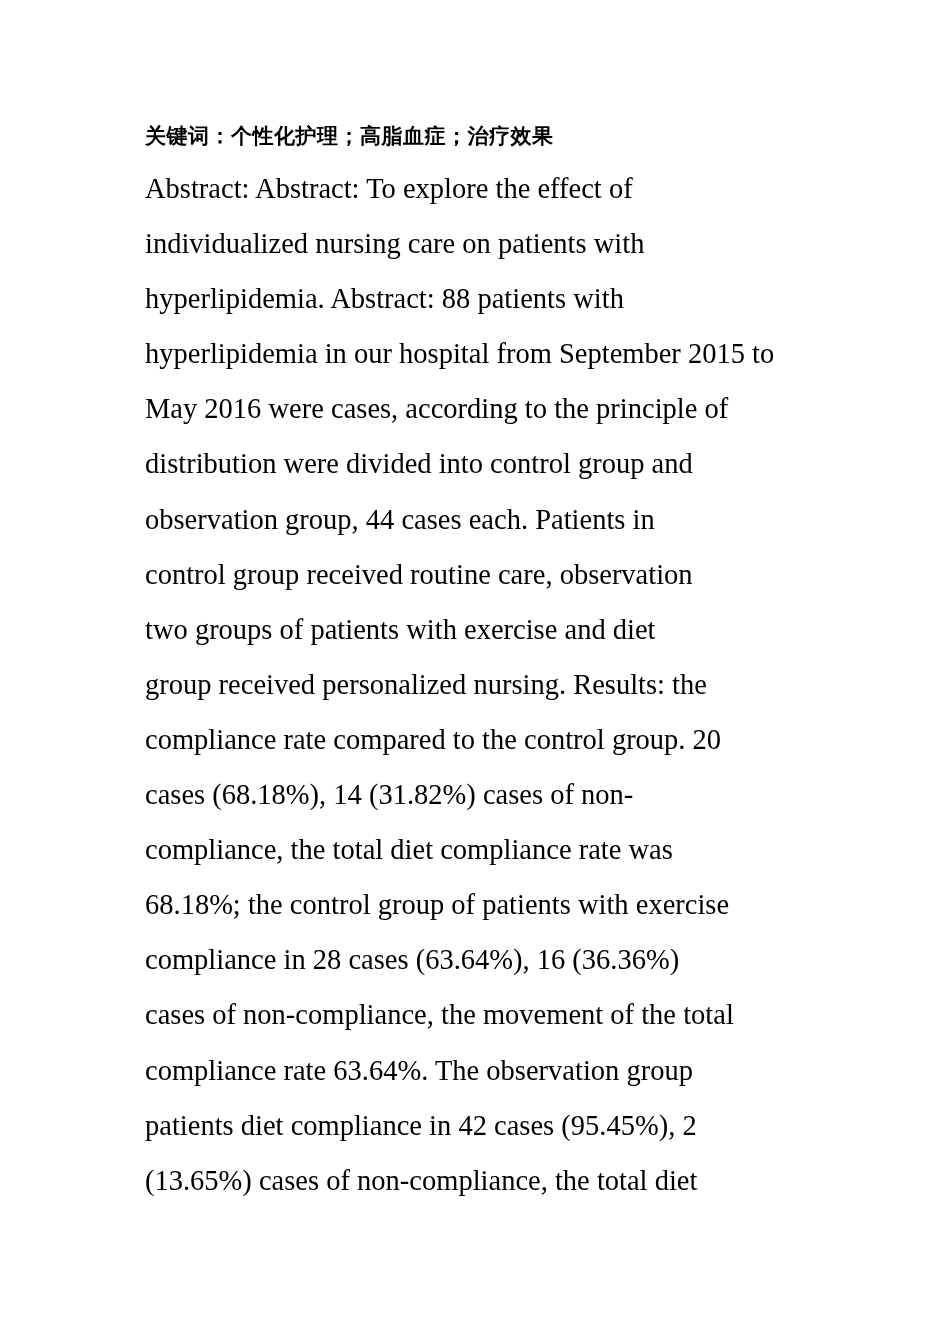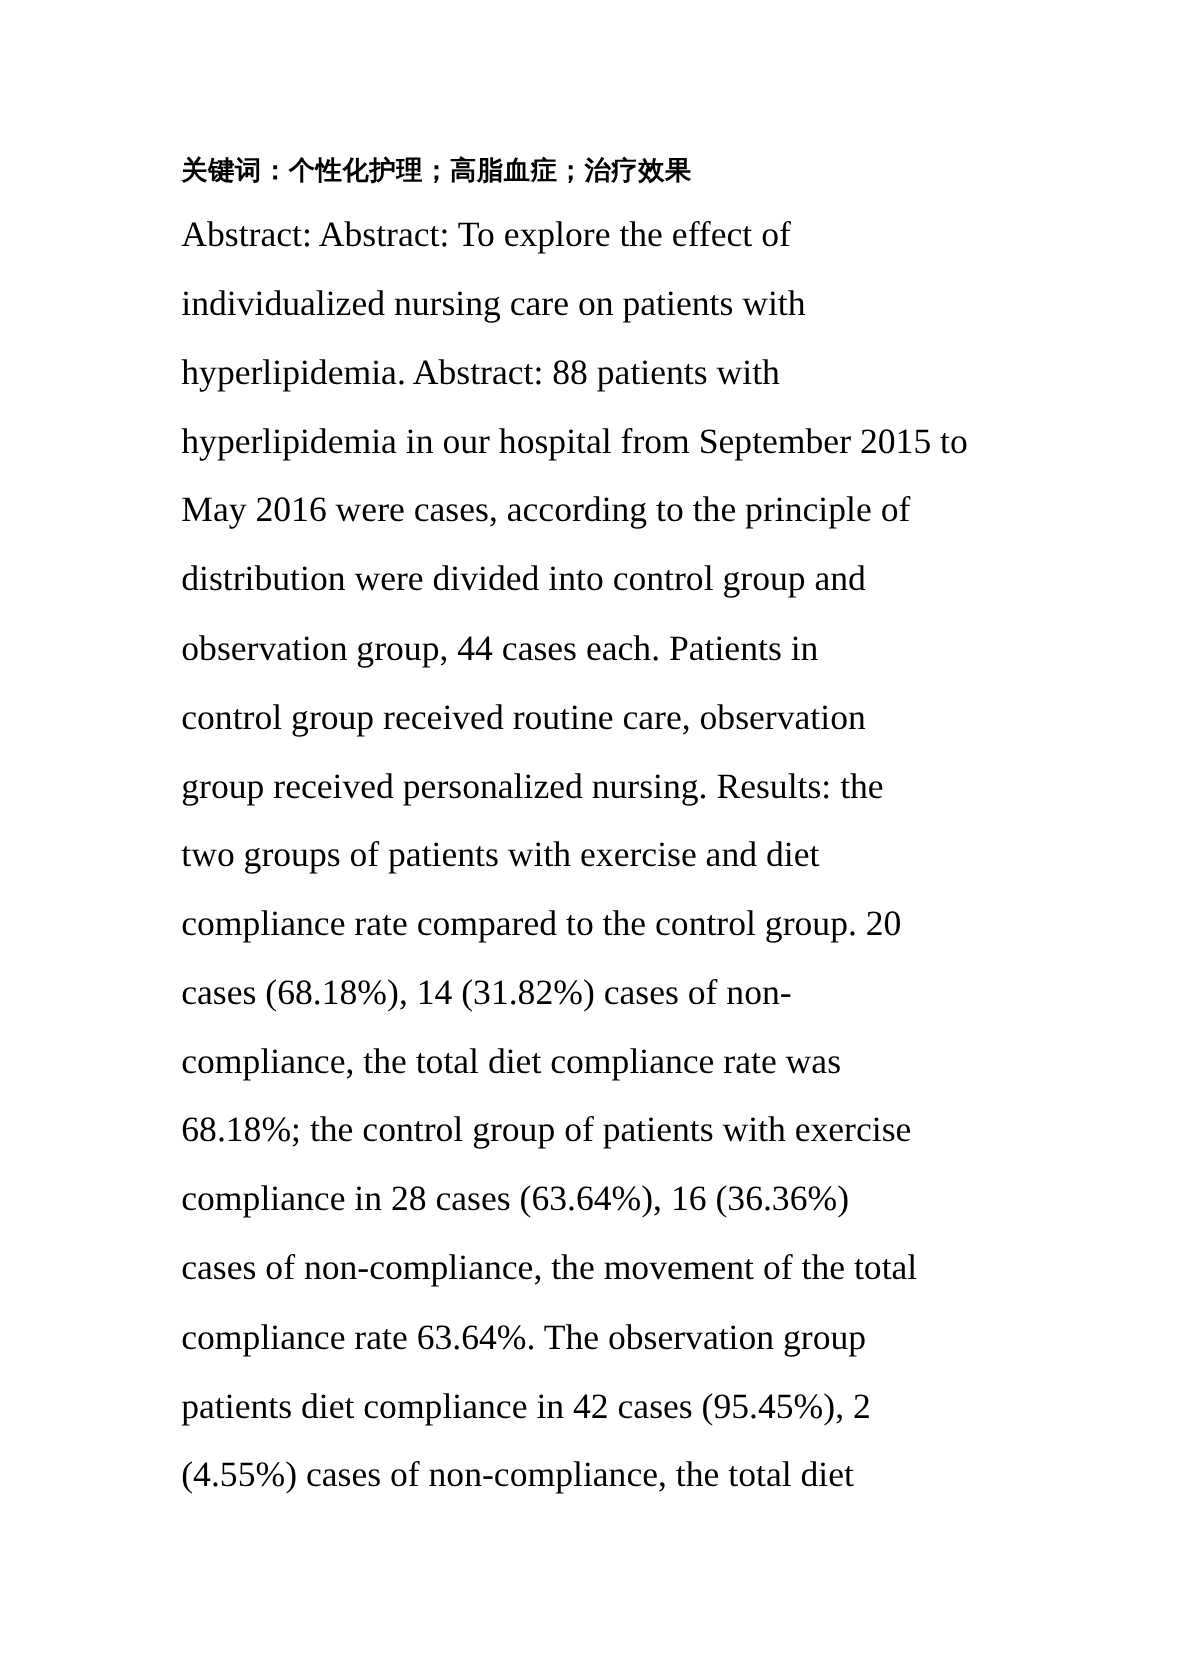--- a/index.html
+++ b/index.html
@@ -20,25 +20,25 @@
   <div class="line kw">关键词：个性化护理；高脂血症；治疗效果</div>
   <div id="abstract">
       <div class="line"><b>Abstract</b><span>: </span><b>Abstract</b><span>: To explore the effect of</span></div>
       <div class="line"><span>individualized nursing care on patients with</span></div>
       <div class="line"><span>hyperlipidemia. </span><b>Abstract</b><span>: 88 patients with</span></div>
       <div class="line"><span>hyperlipidemia in our hospital from September 2015 to</span></div>
       <div class="line"><span>May 2016 were cases, according to the principle of</span></div>
       <div class="line"><span>distribution were divided into control group and</span></div>
       <div class="line"><span>observation group, 44 cases each. Patients in</span></div>
       <div class="line"><span>control group received routine care, observation</span></div>
+      <div class="line"><span>two groups of patients with exercise and diet</span></div>
       <div class="line"><span>group received personalized nursing. </span><b>Results</b><span>: the</span></div>
-      <div class="line"><span>two groups of patients with exercise and diet</span></div>
       <div class="line"><span>compliance rate compared to the control group. 20</span></div>
       <div class="line"><span>cases (68.18%), 14 (31.82%) cases of non-</span></div>
       <div class="line"><span>compliance, the total diet compliance rate was</span></div>
       <div class="line"><span>68.18%; the control group of patients with exercise</span></div>
       <div class="line"><span>compliance in 28 cases (63.64%), 16 (36.36%)</span></div>
       <div class="line"><span>cases of non-compliance, the movement of the total</span></div>
       <div class="line"><span>compliance rate 63.64%. The observation group</span></div>
       <div class="line"><span>patients diet compliance in 42 cases (95.45%), 2</span></div>
-      <div class="line"><span>(4.55%) cases of non-compliance, the total diet</span></div>
+      <div class="line"><span>(13.65%) cases of non-compliance, the total diet</span></div>
     </div>
 </div>
 
 </body></html>

